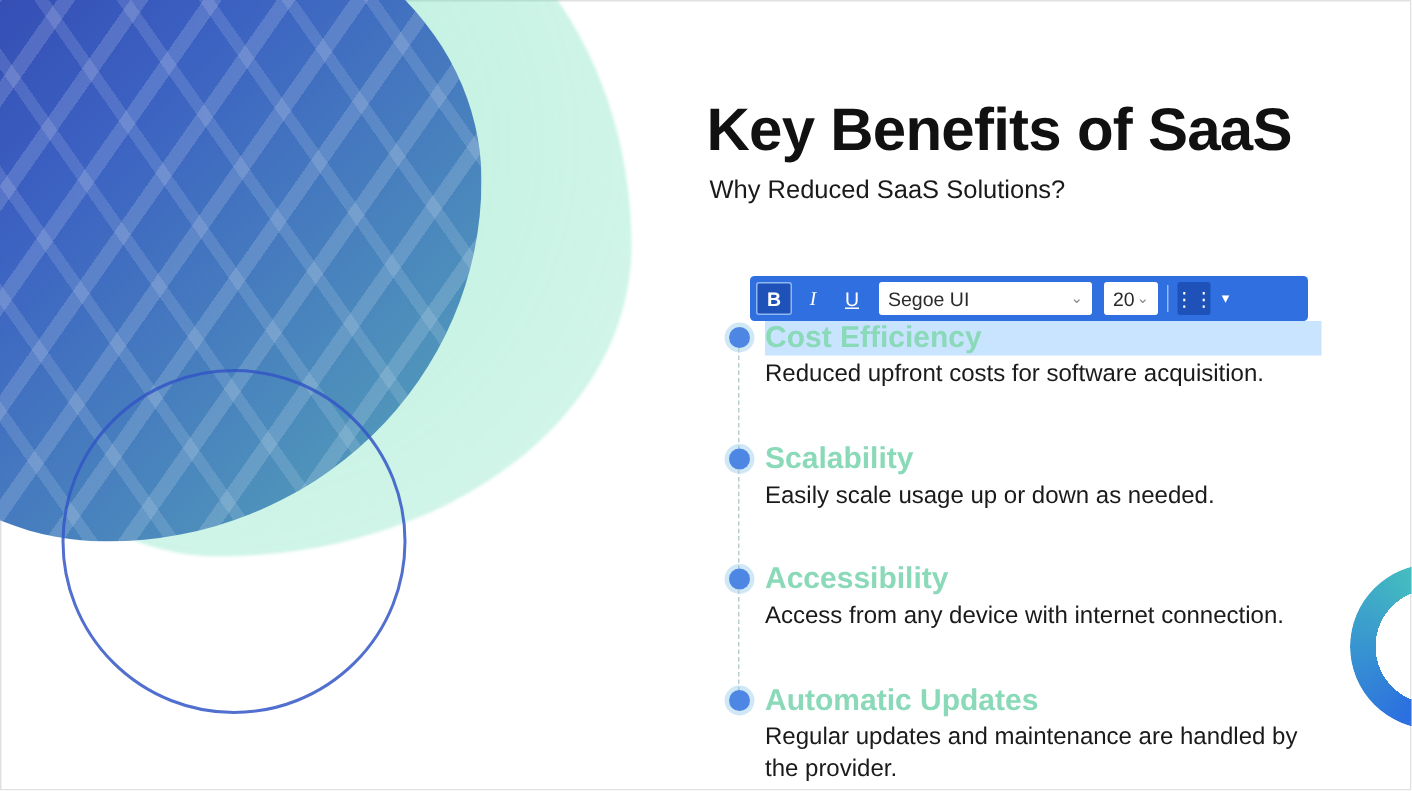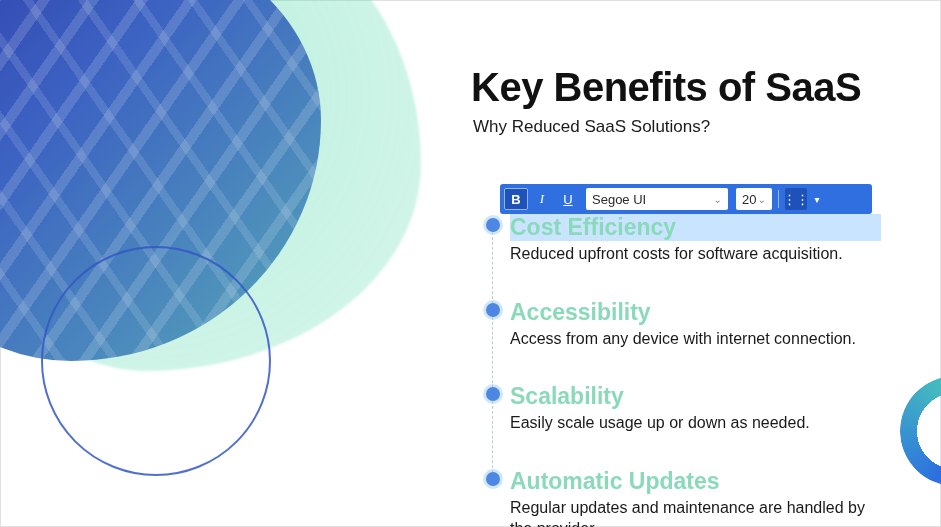--- a/index.html
+++ b/index.html
@@ -83,21 +83,21 @@
   .item:last-child .timeline-line { display:none; }
   .dot {
     position: absolute;
     left: 0; top: 4px;
     width: 14px; height: 14px;
     border-radius: 50%;
     background: #4e86e4;
     box-shadow: 0 0 0 3px rgba(120,190,230,0.35);
   }
   .item h3 {
-    font-size: 23px;
+    font-size: 20px;
     font-weight: 700;
     color: #8ad9b9;
     margin-bottom: 2px;
   }
   .item p {
     font-size: 16px;
     color: #1a1a1a;
     line-height: 1.35;
   }
   .item.selected h3 {
@@ -196,29 +196,29 @@
   <div class="items">
     <div class="item selected">
       <div class="dot"></div>
       <div class="timeline-line"></div>
       <h3><span>Cost Efficiency</span></h3>
       <p>Reduced upfront costs for software acquisition.</p>
     </div>
     <div class="item">
       <div class="dot"></div>
       <div class="timeline-line"></div>
+      <h3><span>Scalability</span></h3>
+      <p>Easily scale usage up or down as needed.</p>
+    </div>
+    <div class="item">
+      <div class="dot"></div>
+      <div class="timeline-line"></div>
       <h3><span>Accessibility</span></h3>
       <p>Access from any device with internet connection.</p>
     </div>
     <div class="item">
       <div class="dot"></div>
-      <div class="timeline-line"></div>
-      <h3><span>Scalability</span></h3>
-      <p>Easily scale usage up or down as needed.</p>
-    </div>
-    <div class="item">
-      <div class="dot"></div>
       <h3><span>Automatic Updates</span></h3>
       <p>Regular updates and maintenance are handled by the provider.</p>
     </div>
   </div>
 
 </div>
 
 </body></html>

